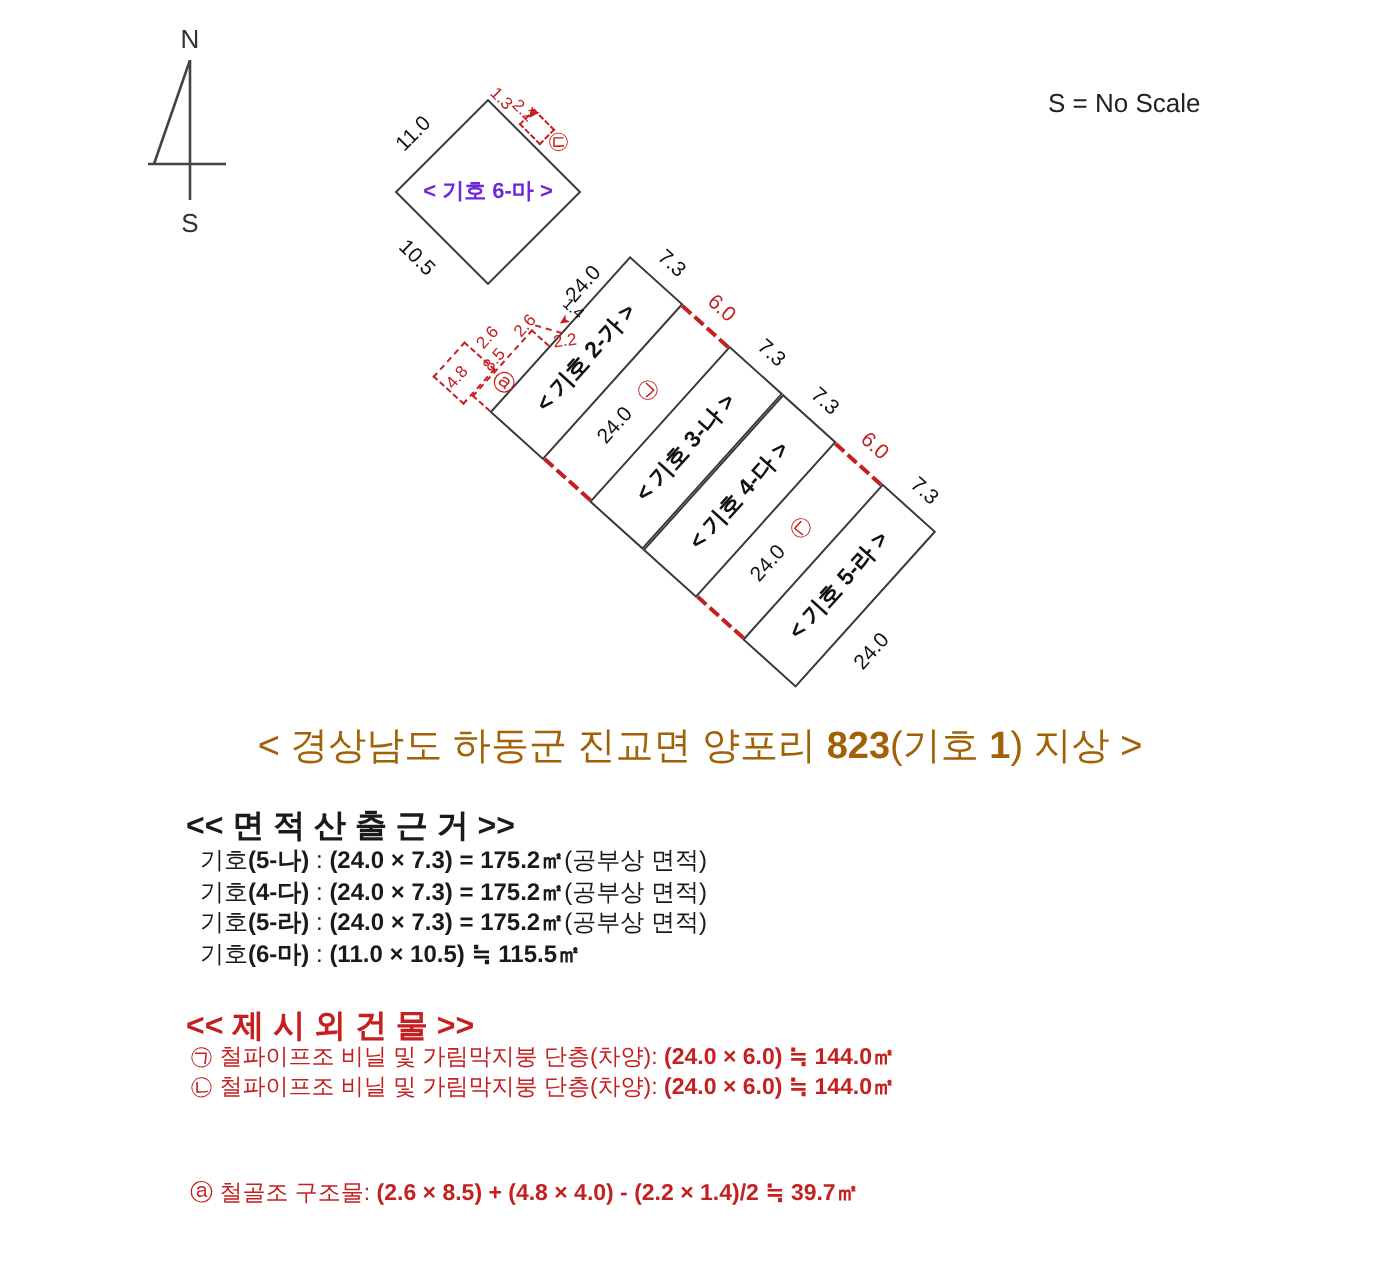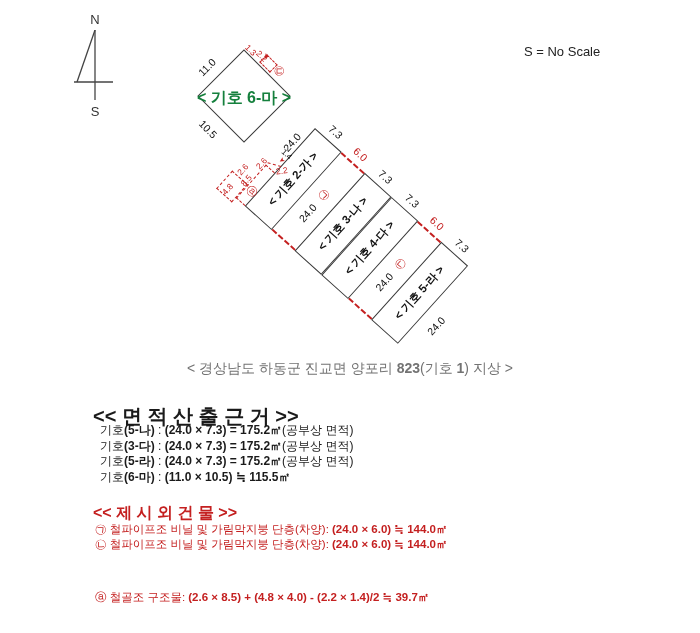--- a/index.html
+++ b/index.html
@@ -13,32 +13,32 @@
   .rm45{transform:rotate(-45deg);}
   .rm50{transform:rotate(-50deg);}
   .dim{font-size:10.5px;color:#111;}
   .dim.sm{font-size:8.5px;}
   .red{color:#c42020;}
   .blk{color:#111;}
   
   .compass-letter{font-size:13px;color:#333;width:16px;text-align:center;}
   
   .diamond{width:64px;height:64px;border:1.2px solid #3a3a3a;transform:rotate(45deg);background:#fff;}
-  .diamond-label{width:126px;font-weight:bold;font-size:16px;color:#15803d;}
+  .diamond-label{width:126px;font-weight:bold;font-size:11px;color:#6d28d9;}
   .shed-rect{width:13px;height:9px;border:1px dashed #c42020;transform:rotate(45deg);}
   
   .plots{width:206px;height:105px;transform:rotate(42deg);transform-origin:0 0;}
   .strip{position:absolute;top:0;height:105px;background:#fff;border:1px solid #3a3a3a;box-sizing:border-box;
          display:flex;align-items:center;justify-content:center;}
   .strip .lbl{transform:rotate(-90deg);white-space:nowrap;font-weight:bold;font-size:11.5px;color:#111;}
   .gapzone{position:absolute;top:0;height:105px;border-top:2px dashed #c42020;border-bottom:2px dashed #c42020;box-sizing:border-box;}
   .topdim{position:absolute;top:-17px;text-align:center;font-size:10.5px;}
   .dashedbox{position:absolute;border:1.2px dashed #c42020;box-sizing:border-box;}
-  .caption{width:700px;text-align:center;font-size:14px;color:#737373;}
-  .sec-title{font-weight:bold;font-size:20px;}
+  .caption{width:700px;text-align:center;font-size:19px;color:#a16207;}
+  .sec-title{font-weight:bold;font-size:16px;}
   .sec-title.red{font-size:16px;}
   .area-rows{font-size:12px;line-height:15.6px;}
   .red-rows{font-size:11.5px;line-height:15.2px;}
   .note{font-size:13px;color:#222;}
   .mark{font-size:11px;}
   svg{display:block;}
 </style>
 </head>
 <body>
 
@@ -111,21 +111,21 @@
     <div class="abs" style="left:-32px;top:68px;"><span class="rot rm90 dim sm red">2.6</span></div>
     <div class="abs" style="left:-30px;top:93px;"><span class="rot rm90 dim sm red">4.8</span></div>
     <div class="abs red" style="left:-10px;top:82px;font-size:11px;">ⓐ</div>
   </div>
 
   <div class="abs caption" style="left:0;top:360px;"><span>&lt; 경상남도 하동군 진교면 양포리 </span><span style="font-weight: 700;">823</span><span>(기호 </span><span style="font-weight: 700;">1</span><span>) 지상 &gt;</span></div>
 
   <div class="abs sec-title" style="left:93px;top:403px;">&lt;&lt; 면 적 산 출 근 거 &gt;&gt;</div>
   <div class="abs area-rows" style="left:100px;top:423px;">
     <div><span>기호</span><span style="font-weight: 700;">(5-나)</span><span> : </span><span style="font-weight: 700;">(24.0 × 7.3) = 175.2㎡</span><span>(공부상 면적)</span></div>
-    <div><span>기호</span><span style="font-weight: 700;">(3-다)</span><span> : </span><span style="font-weight: 700;">(24.0 × 7.3) = 175.2㎡</span><span>(공부상 면적)</span></div>
+    <div><span>기호</span><span style="font-weight: 700;">(4-다)</span><span> : </span><span style="font-weight: 700;">(24.0 × 7.3) = 175.2㎡</span><span>(공부상 면적)</span></div>
     <div><span>기호</span><span style="font-weight: 700;">(5-라)</span><span> : </span><span style="font-weight: 700;">(24.0 × 7.3) = 175.2㎡</span><span>(공부상 면적)</span></div>
     <div><span>기호</span><span style="font-weight: 700;">(6-마)</span><span> : </span><span style="font-weight: 700;">(11.0 × 10.5) ≒ 115.5㎡</span></div>
   </div>
 
   <div class="abs sec-title red" style="left:93px;top:503px;">&lt;&lt; 제 시 외 건 물 &gt;&gt;</div>
   <div class="abs red-rows red" style="left:95px;top:522px;">
     <div><span>㉠ 철파이프조 비닐 및 가림막지붕 단층(차양): </span><span style="font-weight: 700;">(24.0 × 6.0) ≒ 144.0㎡</span></div>
     <div><span>㉡ 철파이프조 비닐 및 가림막지붕 단층(차양): </span><span style="font-weight: 700;">(24.0 × 6.0) ≒ 144.0㎡</span></div>
   </div>
 

